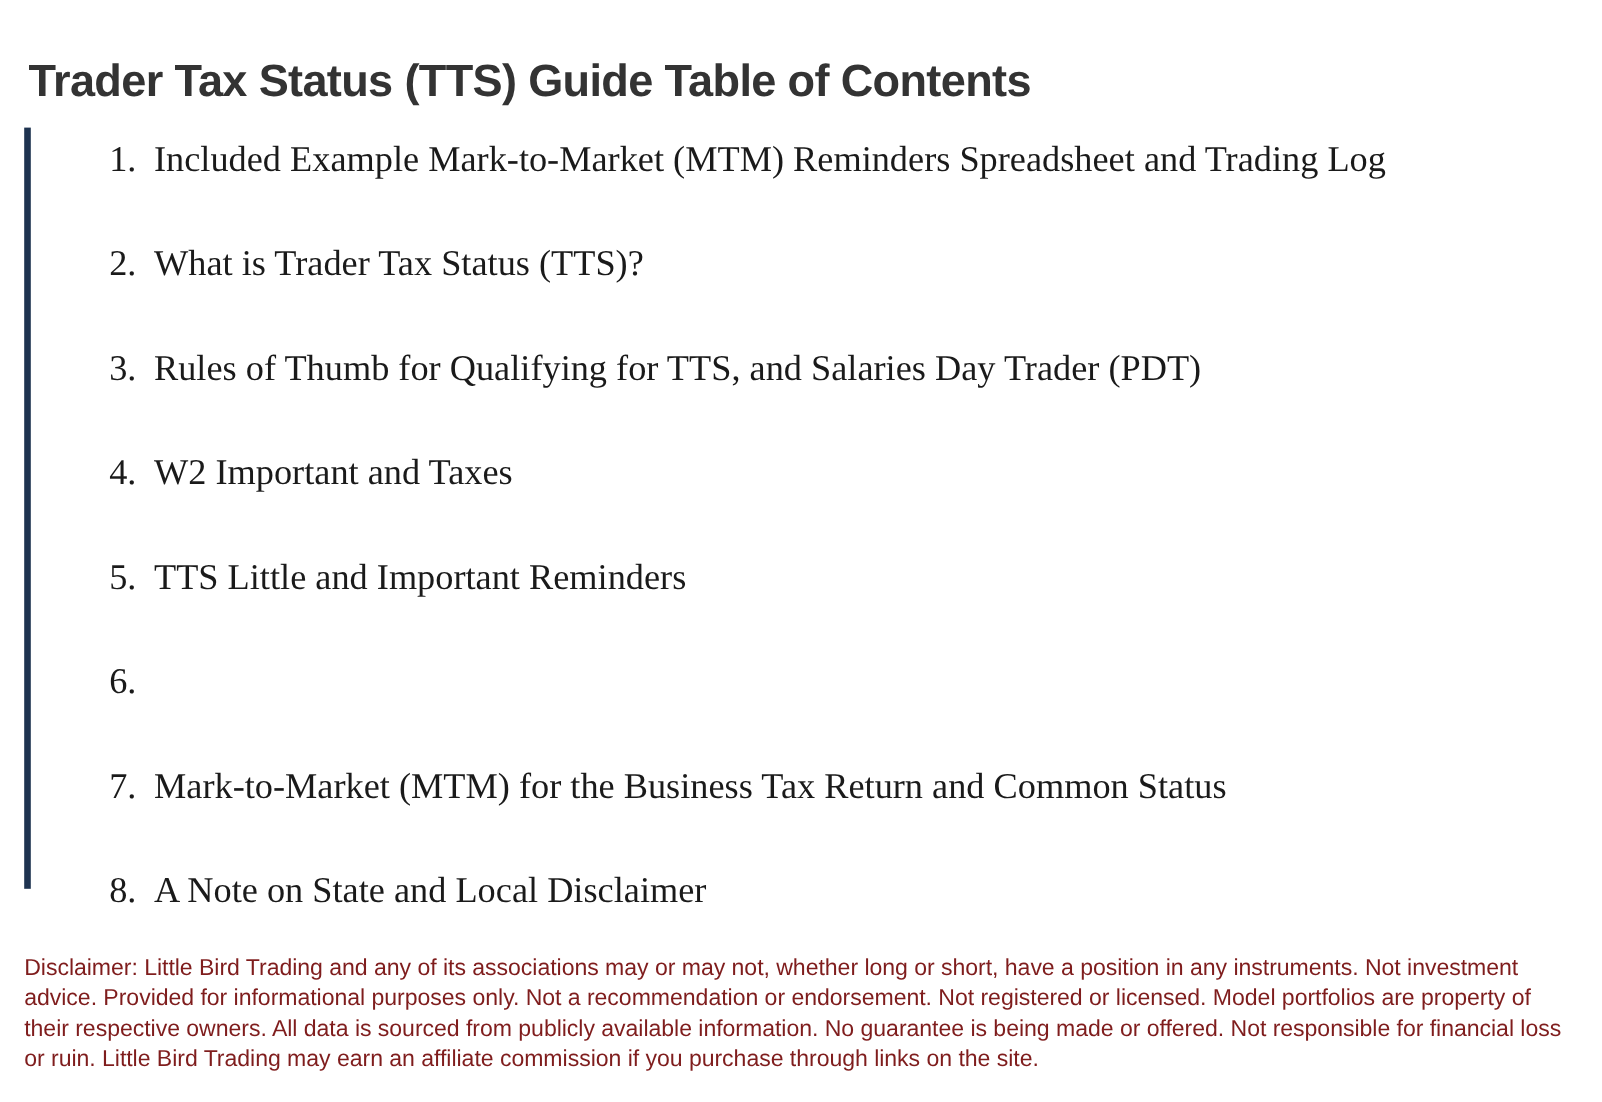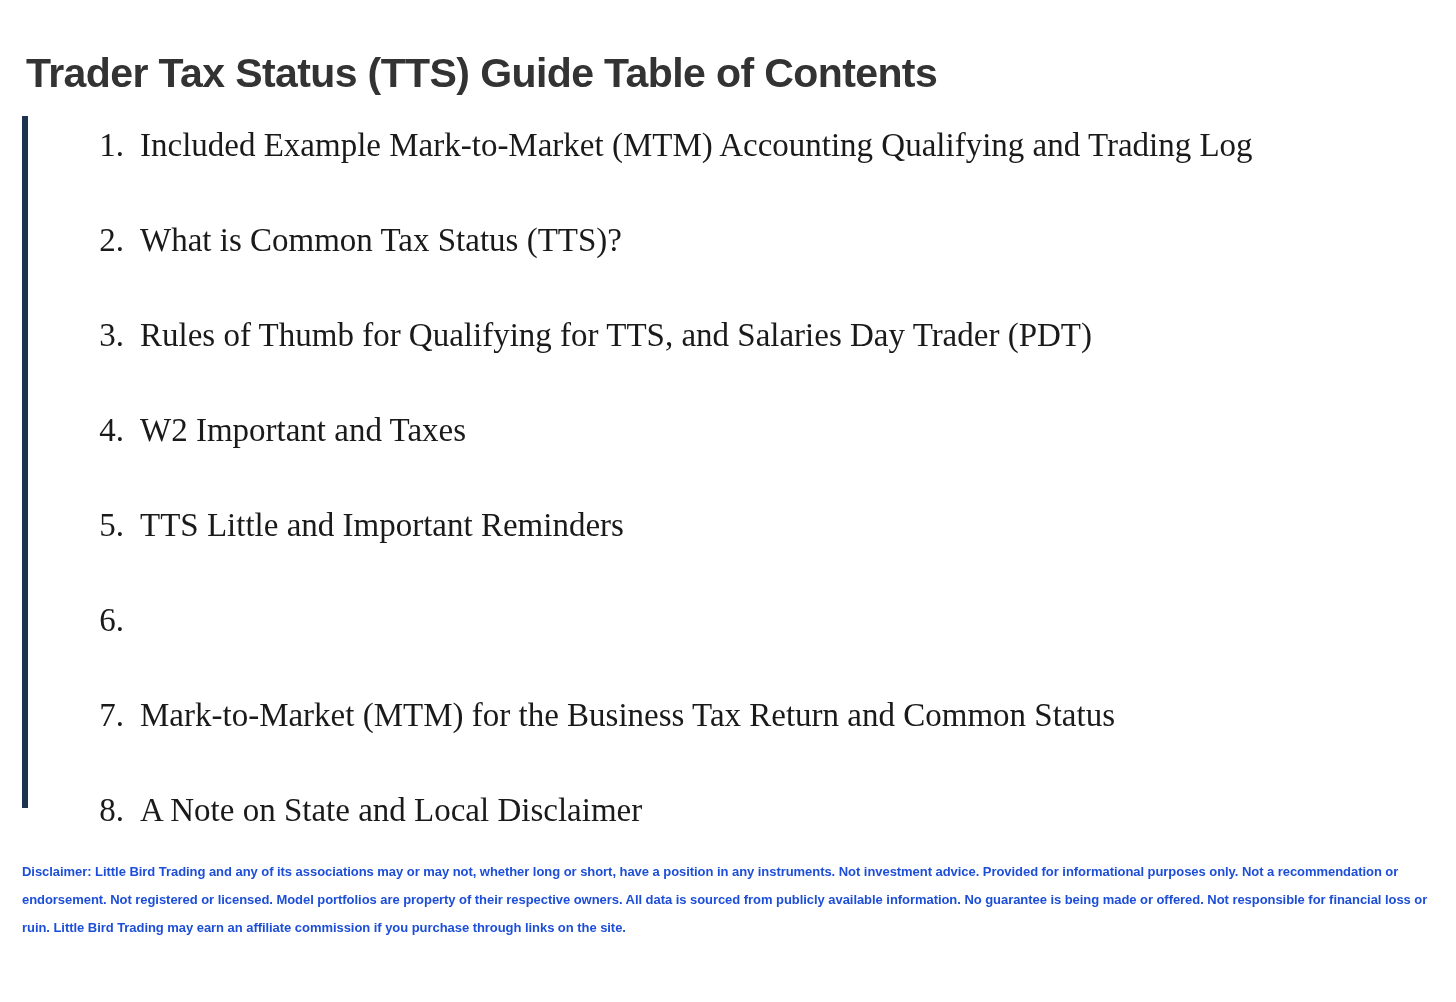--- a/index.html
+++ b/index.html
@@ -100,49 +100,49 @@
   .toc-item.wrap-1 .toc-text { max-width: 1196px; }
   .toc-item.wrap-6 .toc-text { max-width: 1266px; }
 
   
   .disclaimer {
     position: absolute;
     left: 22px;
     top: 845px;
     width: 1412px;
     font-family: "Liberation Sans", sans-serif;
-    font-weight: 700;
-    font-size: 13px;
+    font-weight: 400;
+    font-size: 21px;
     line-height: 27.8px;
-    color: #1d4ed8;
+    color: #7f1d1d;
     letter-spacing: -0.05px;
     text-align: left;
   }
 </style>
 </head>
 <body>
 
 <div class="page">
 
   <h1 class="page-title">Trader Tax Status (TTS) Guide Table of Contents</h1>
 
   <div class="toc-block">
 
     <div class="toc-rule"></div>
 
     <ol class="toc-list">
 
       <li class="toc-item wrap-1">
         <span class="toc-num">1.</span>
-        <span class="toc-text">Included Example Mark-to-Market (MTM) Accounting Qualifying and Trading Log</span>
+        <span class="toc-text">Included Example Mark-to-Market (MTM) Reminders Spreadsheet and Trading Log</span>
       </li>
 
       <li class="toc-item">
         <span class="toc-num">2.</span>
-        <span class="toc-text">What is Common Tax Status (TTS)?</span>
+        <span class="toc-text">What is Trader Tax Status (TTS)?</span>
       </li>
 
       <li class="toc-item">
         <span class="toc-num">3.</span>
         <span class="toc-text">Rules of Thumb for Qualifying for TTS, and Salaries Day Trader (PDT)</span>
       </li>
 
       <li class="toc-item">
         <span class="toc-num">4.</span>
         <span class="toc-text">W2 Important and Taxes</span>

